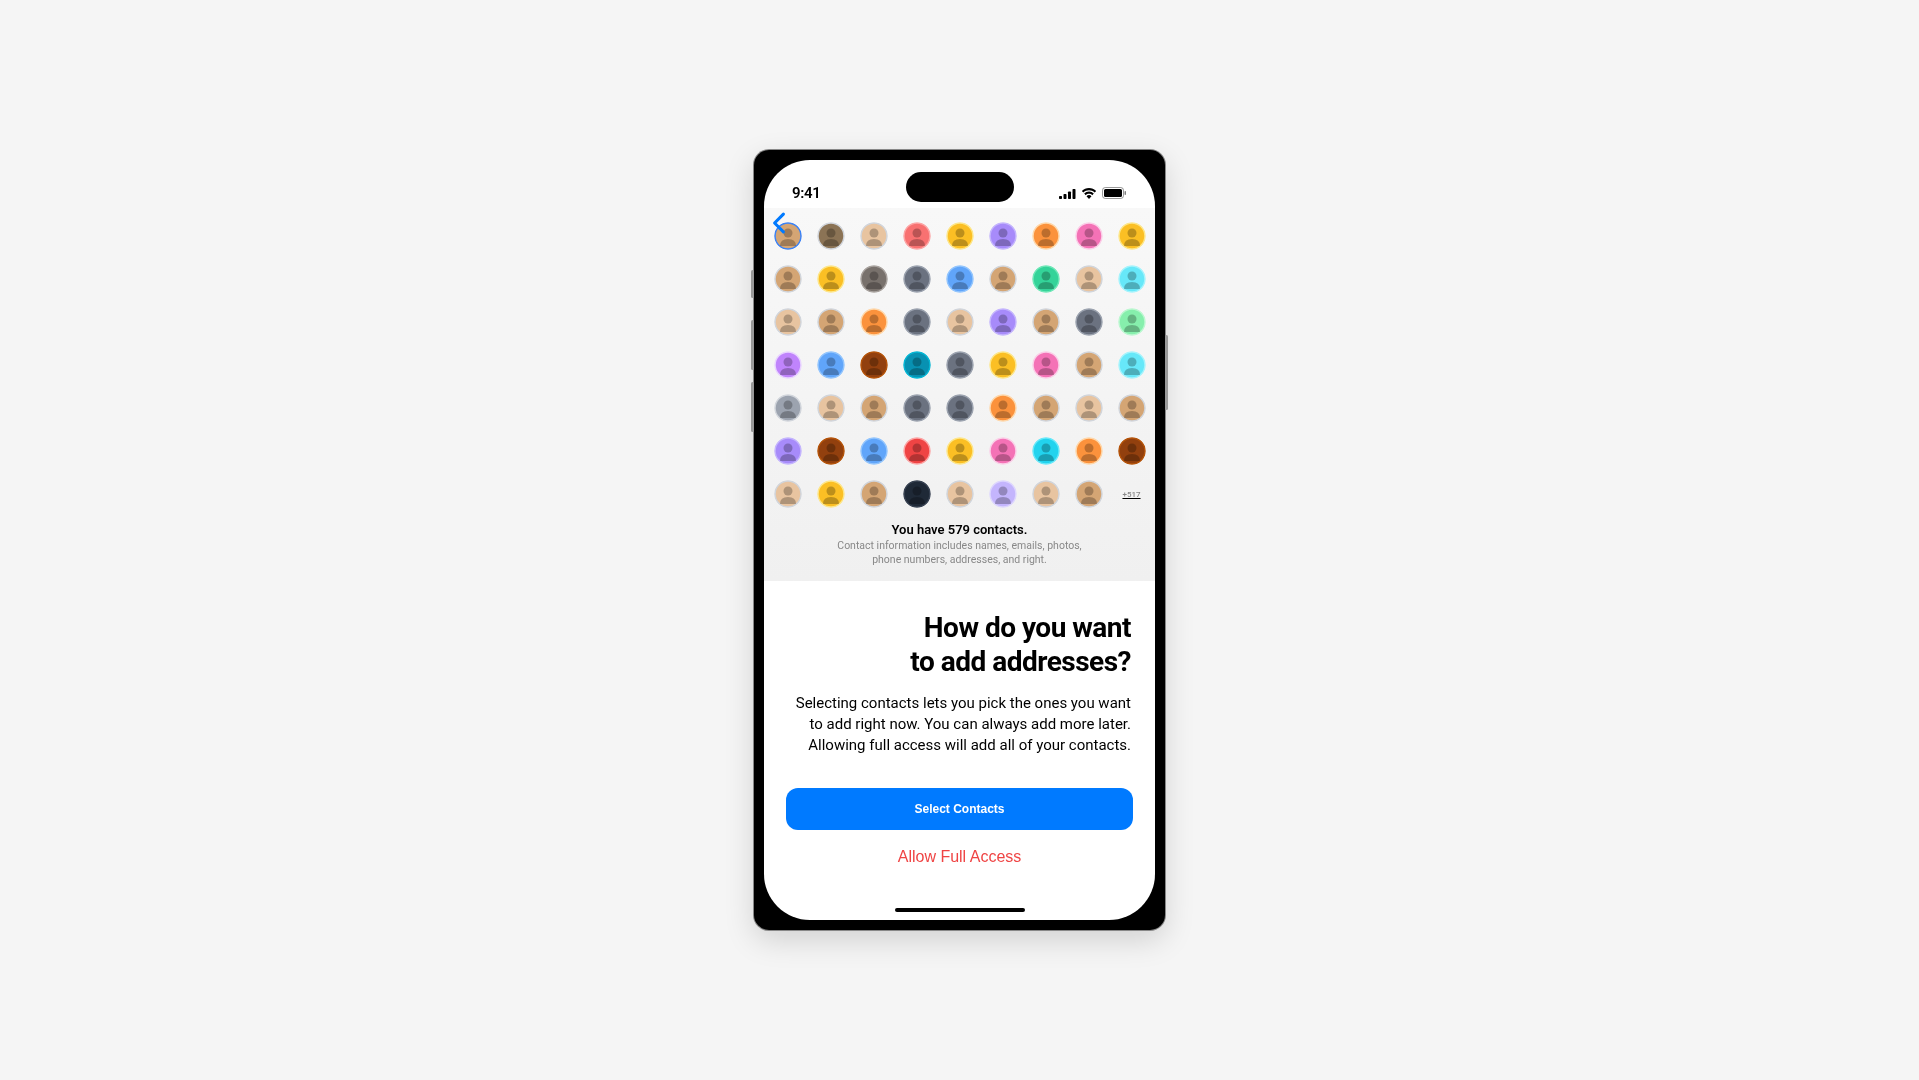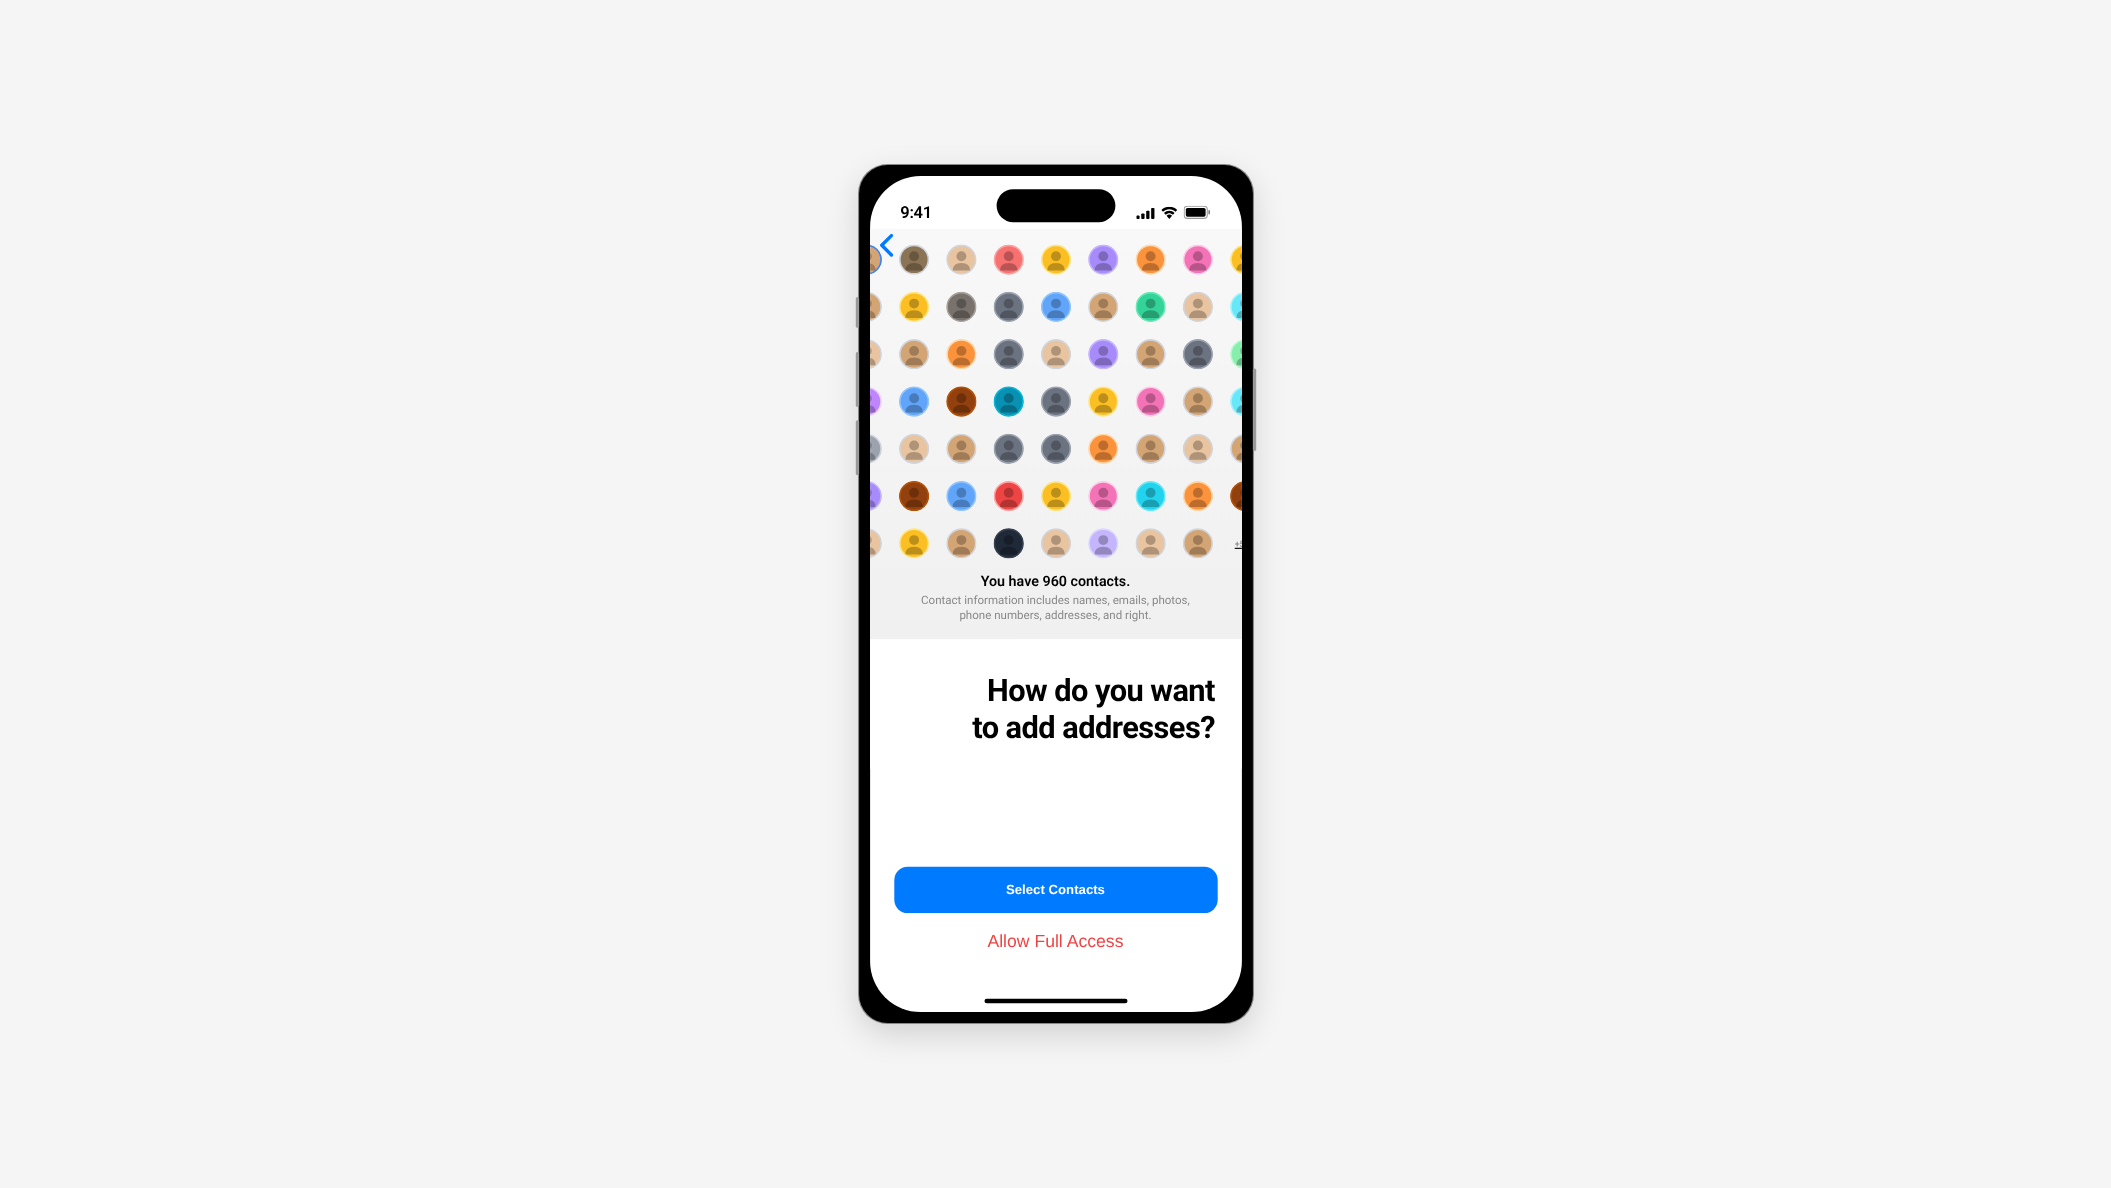--- a/index.html
+++ b/index.html
@@ -12,24 +12,24 @@
       background: #f5f5f5;
       display: flex;
       align-items: center;
       justify-content: center;
       width: 1919px;
       height: 1080px;
       font-family: -apple-system, BlinkMacSystemFont, "Segoe UI", Roboto, Helvetica, Arial, sans-serif;
     }
     
     .phone-frame {
-      width: 358px;
+      width: 411px;
       height: 780px;
       background: #000;
-      border-radius: 26px;
+      border-radius: 15px;
       padding: 10px;
       position: relative;
       box-shadow: 0 0 0 1px #888, 0 10px 30px rgba(0,0,0,0.15);
     }
     
     .phone-screen {
       width: 100%;
       height: 100%;
       background: #fff;
       border-radius: 46px;
@@ -683,33 +683,34 @@
             <svg width="28" height="28" viewBox="0 0 28 28">
     <circle cx="14" cy="14" r="13" fill="#d4a574" stroke="#d1d5db" stroke-width="1.5"></circle>
     <circle cx="14" cy="11" r="4.5" fill="rgba(0,0,0,0.25)"></circle>
     <path d="M 6 24 Q 6 17 14 17 Q 22 17 22 24" fill="rgba(0,0,0,0.25)"></path>
   </svg>
           </div>
           <div class="avatar more-count">+517</div>
         </div>
 
       <div class="contacts-summary">
-        <div class="contacts-count">You have 960 contacts.</div>
+        <div class="contacts-count">You have 579 contacts.</div>
         <div class="contacts-detail">
           <span>Contact information includes names, emails, photos,</span><br>
           <span>phone numbers, addresses, and right.</span>
         </div>
       </div>
     </div>
 
     <div class="main-content">
       <h1 class="main-title">
         <span>How do you want</span><br>
         <span>to add addresses?</span>
       </h1>
+      <p class="main-description">Selecting contacts lets you pick the ones you want to add right now. You can always add more later. Allowing full access will add all of your contacts.</p>
     </div>
 
     <div class="button-section">
       <button class="primary-button">Select Contacts</button>
       <button class="secondary-button">Allow Full Access</button>
     </div>
 
     <div class="home-indicator"></div>
   </div>
 </div>

